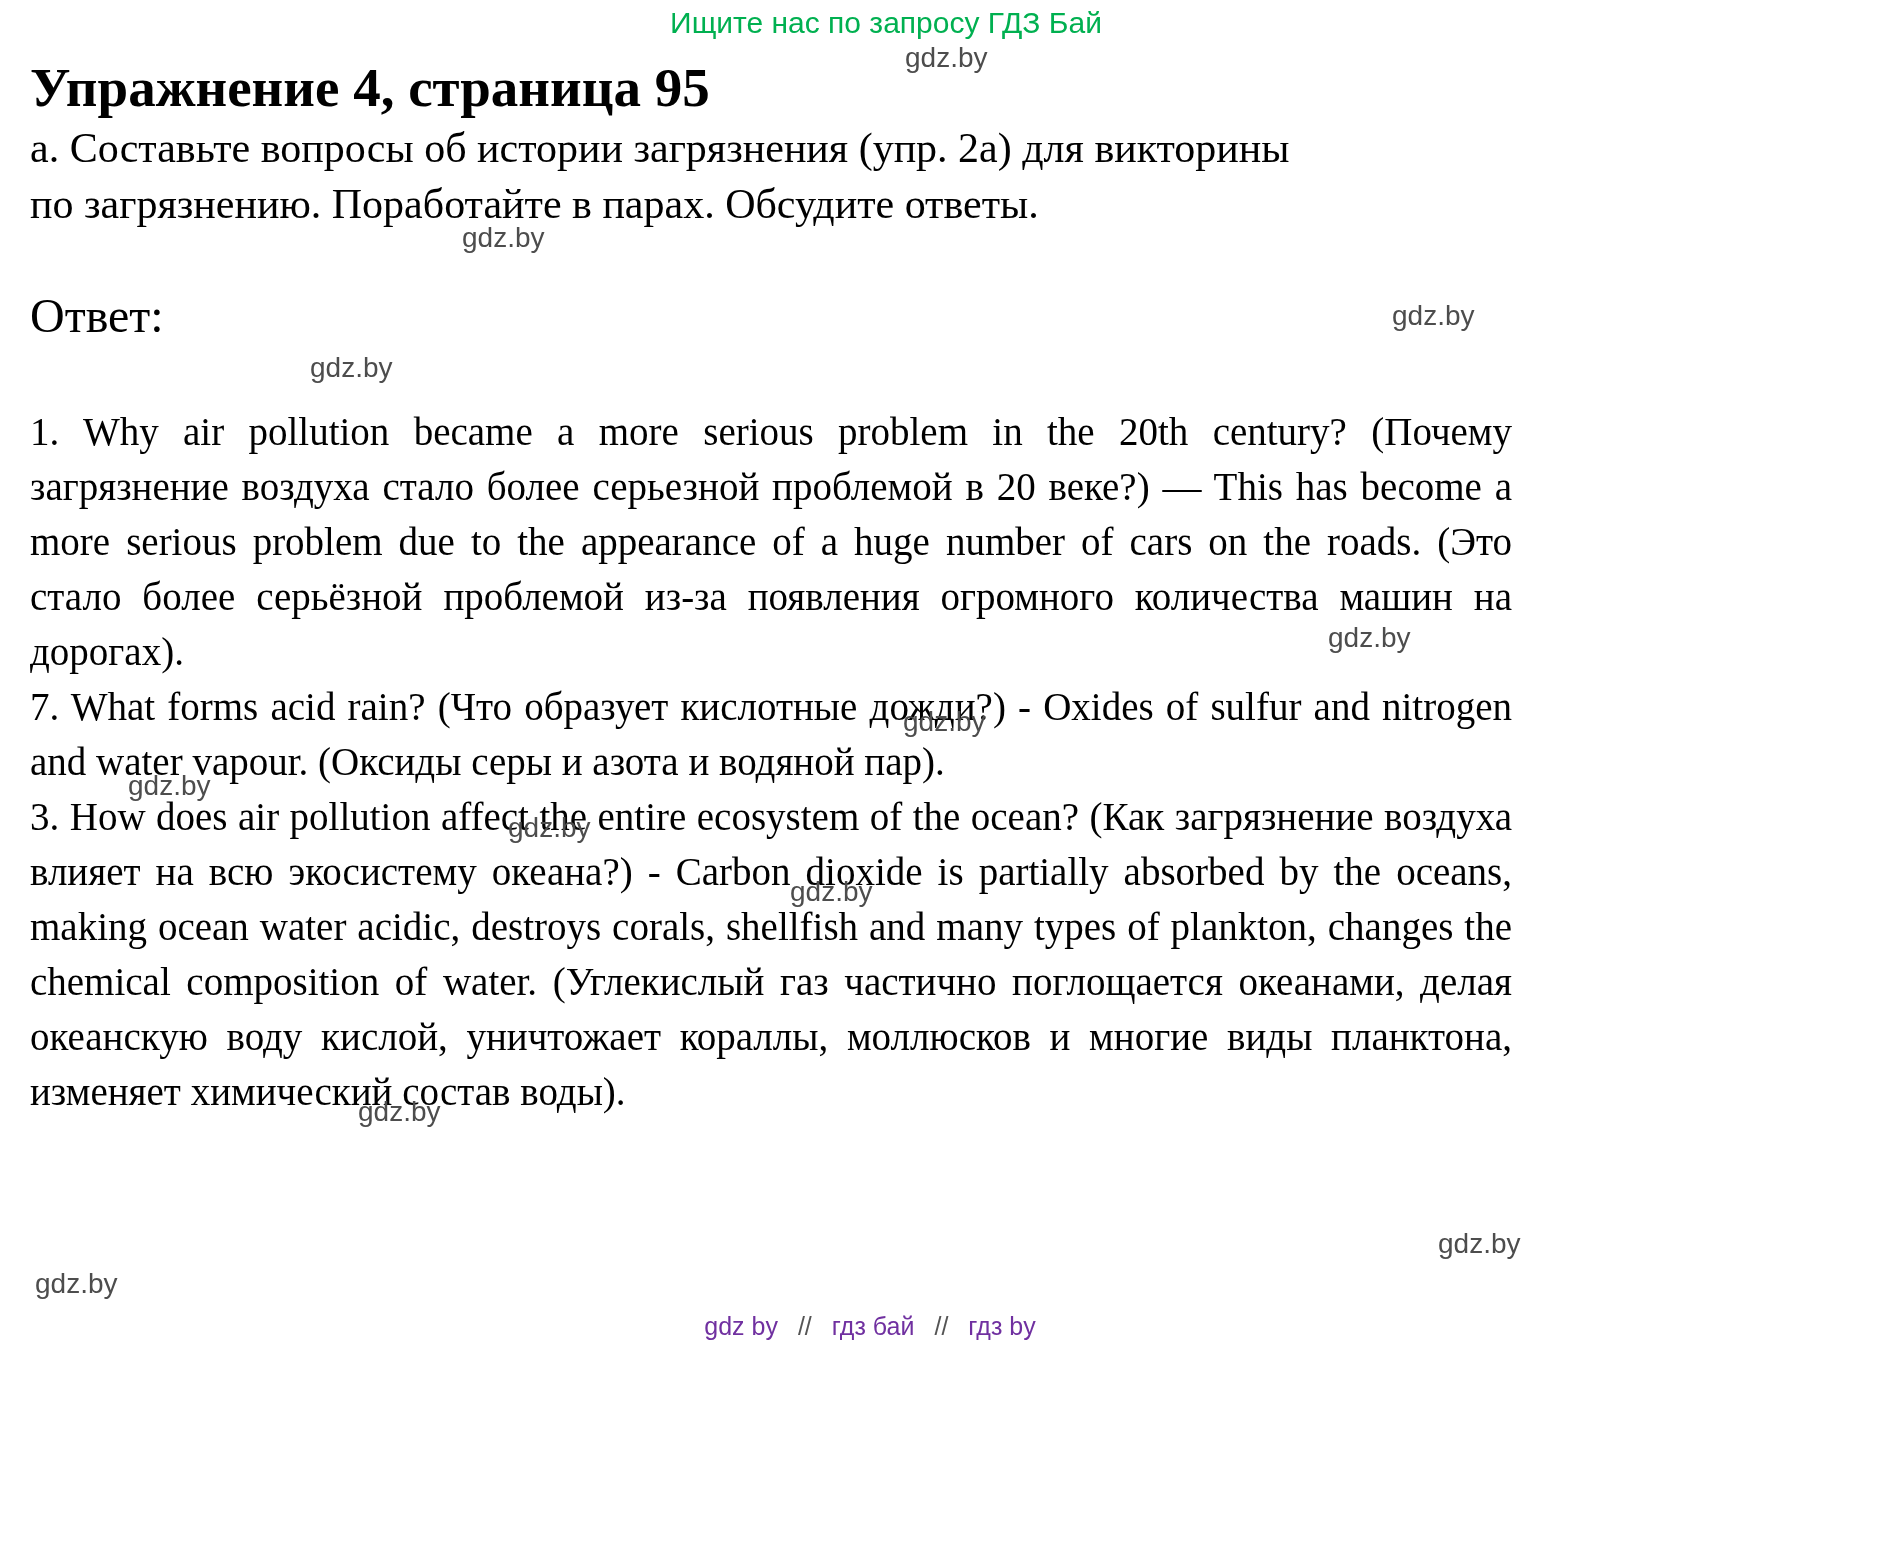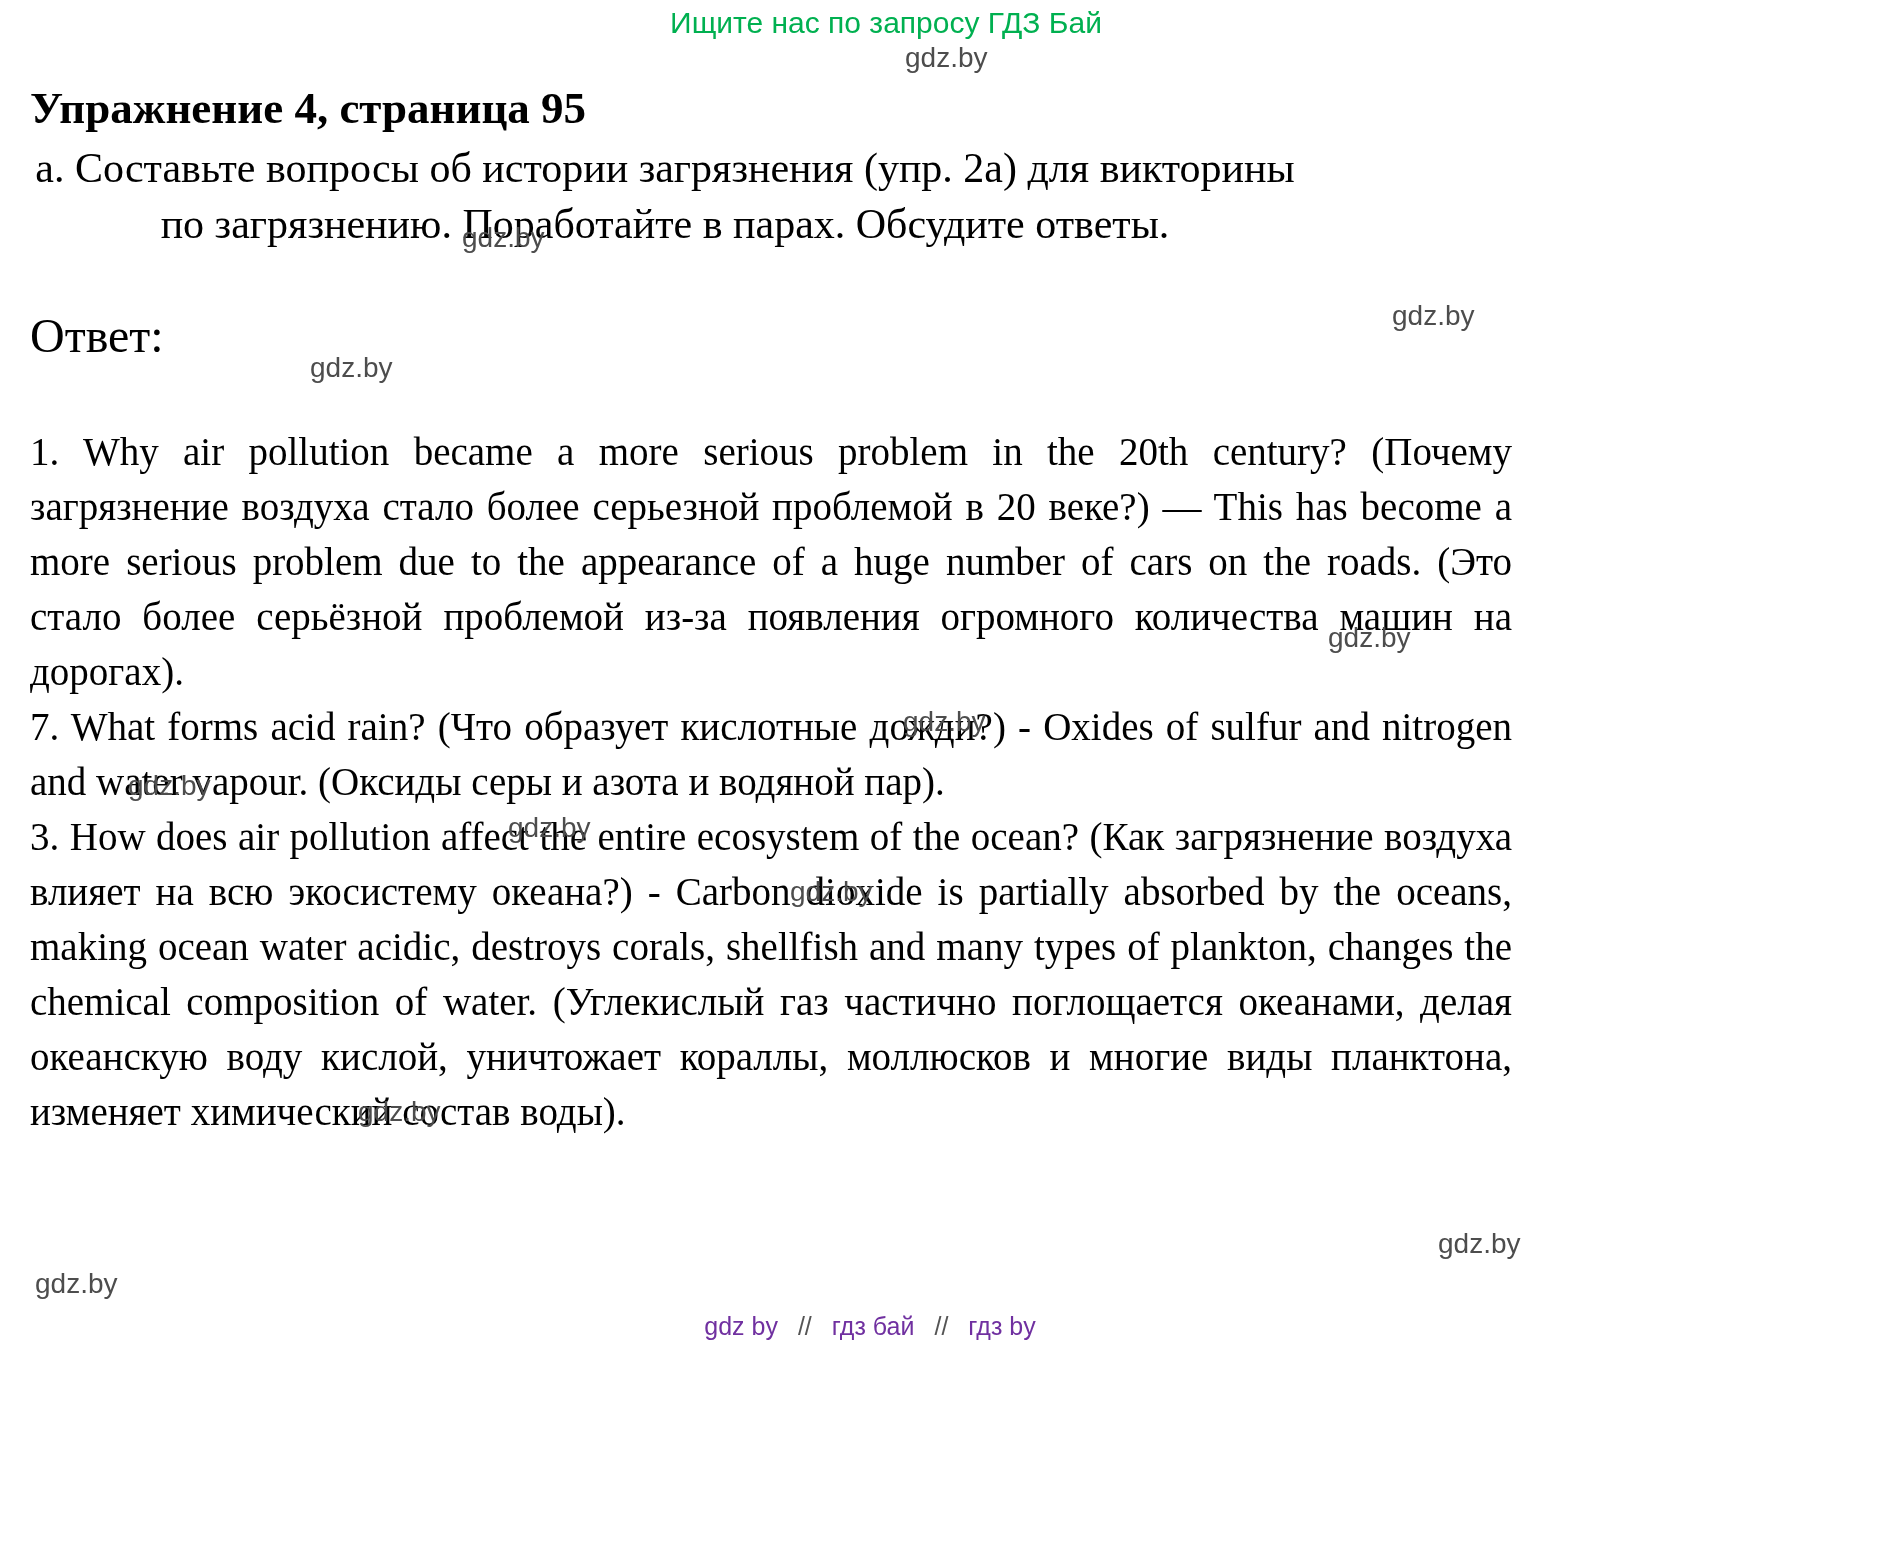--- a/index.html
+++ b/index.html
@@ -22,31 +22,30 @@
     font-size: 30px;
     color: var(--banner-green, #00b050);
   }
   .content {
     position: absolute;
     top: 60px;
     left: 30px;
     width: 1482px;
   }
   .title {
-    font-size: 45px;
+    font-size: 55px;
     font-weight: bold;
     line-height: 56px;
-    margin-top: 20px;
   }
   .task {
     font-size: 42px;
     line-height: 56px;
     width: 1270px;
     margin-top: 4px;
-    text-align: center;
+    text-align: left;
   }
   .answer-label {
     font-size: 48px;
     line-height: 56px;
     margin-top: 56px;
   }
   .answers { margin-top: 60px; }
   .answer {
     font-size: 39px;
     line-height: 55px;

